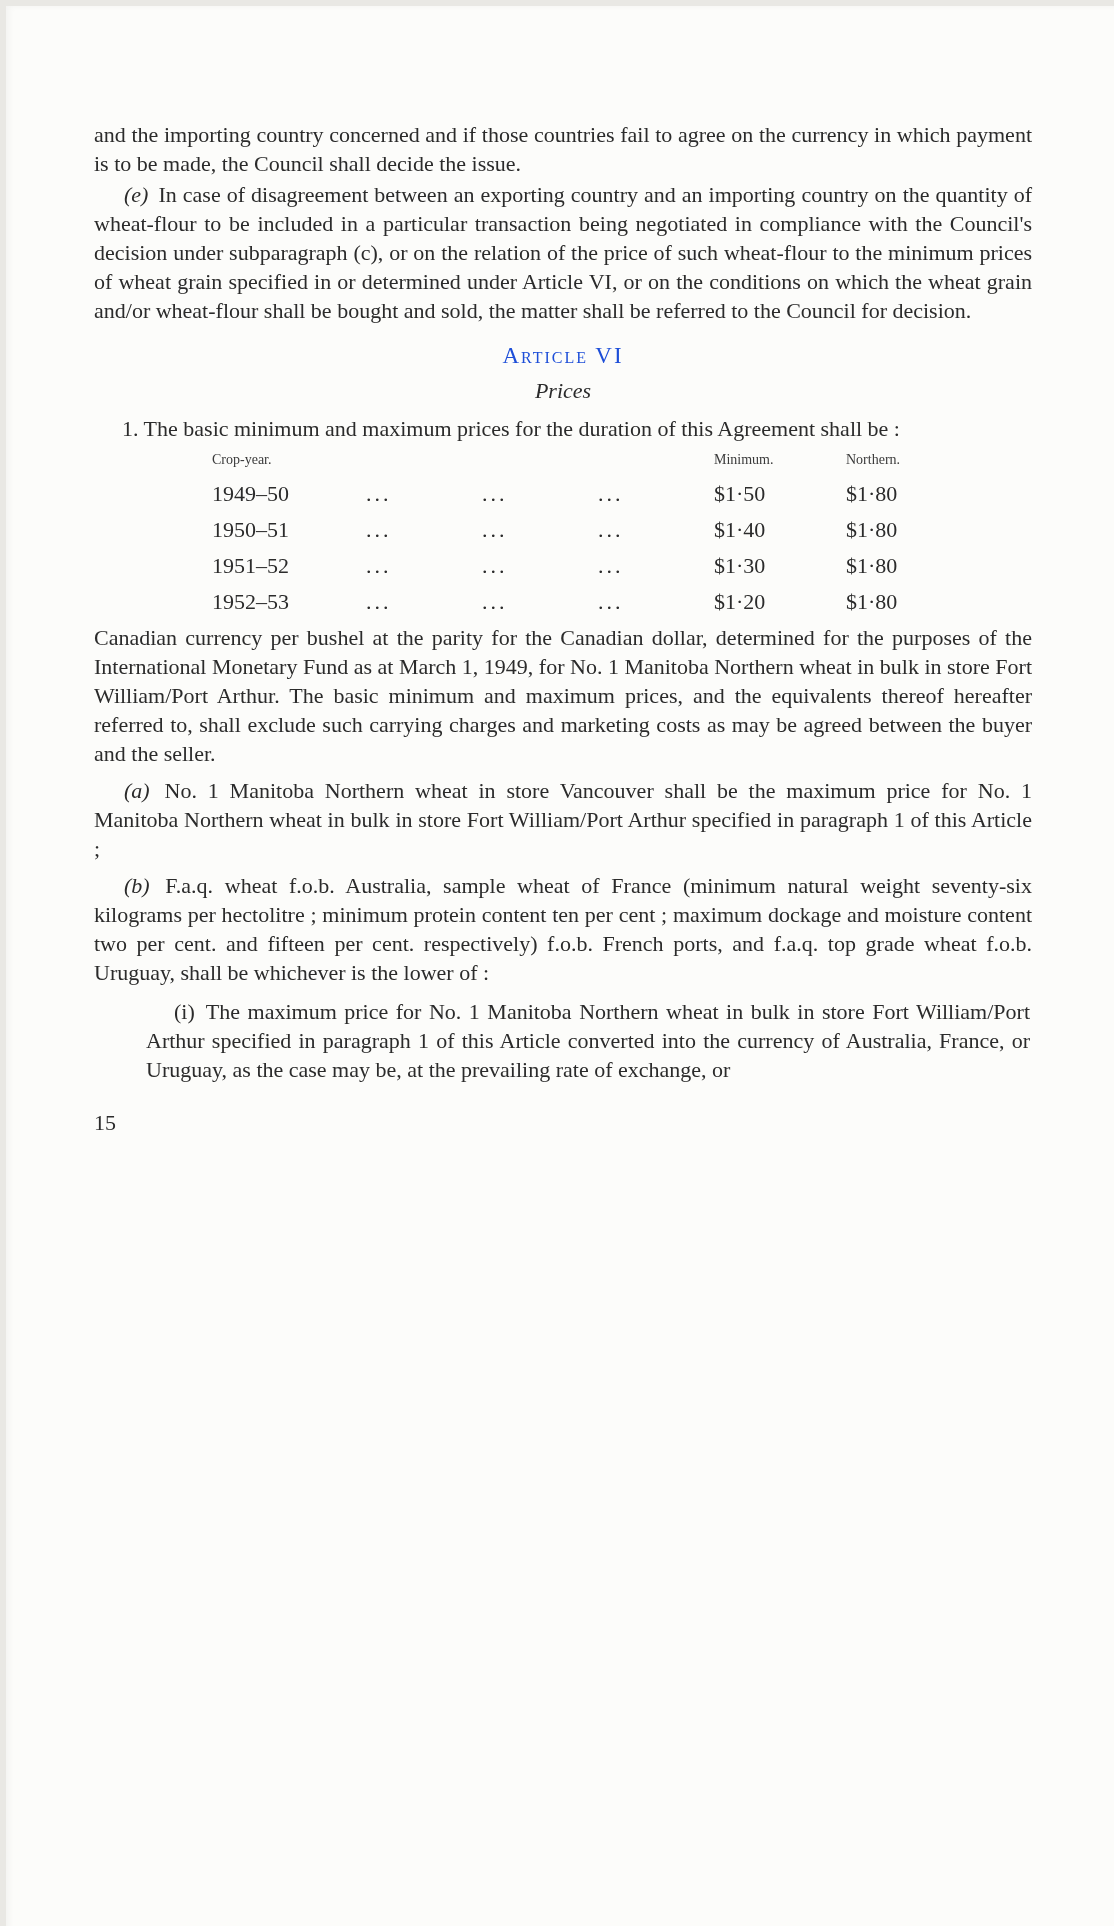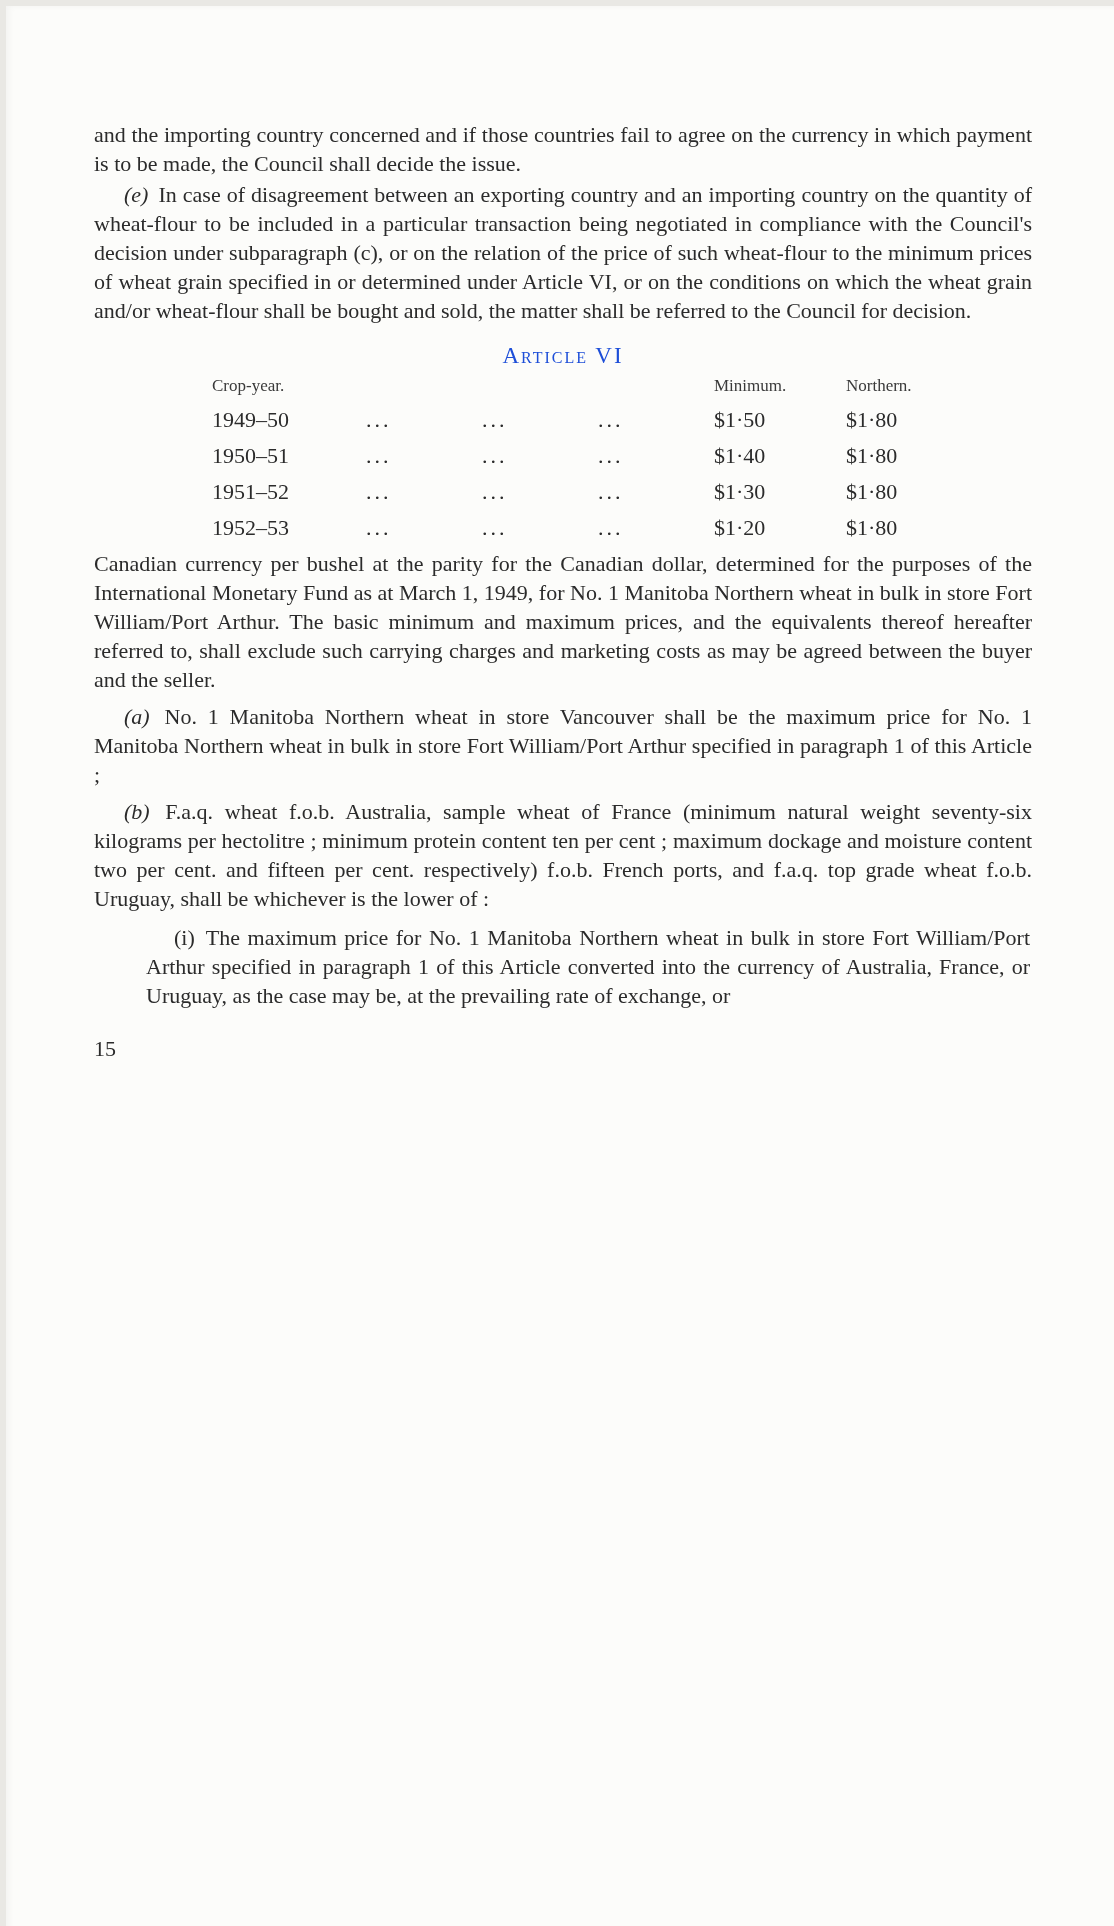--- a/index.html
+++ b/index.html
@@ -46,21 +46,21 @@
 
   .price-table {
     margin: 2px 0 4px 116px;
     font-size: 22px;
   }
   .t-row { display: flex; line-height: 30px; }
   .c-year { width: 150px; }
   .c-dots { width: 112px; letter-spacing: 3px; }
   .c-min  { width: 128px; }
   .c-max  { width: 120px; }
-  .t-header { font-size: 17px; line-height: 26px; color: #3a3a3a; }
+  .t-header { font-size: 14px; line-height: 26px; color: #3a3a3a; }
   .t-header .c-year { width: 150px; }
 
   .roman-block {
     margin-top: 10px;
     margin-left: 52px;
   }
   .roman-block p { text-indent: 26px; }
 
   .page-number {
     text-align: left;
@@ -73,21 +73,23 @@
 
 <div class="page">
   <div class="body-text">
 
     <p>and the importing country concerned and if those countries fail to agree on the currency in which payment is to be made, the Council shall decide the issue.</p>
 
     <p class="indent"><span class="it">(e)</span><span> In case of disagreement between an exporting country and an importing country on the quantity of wheat-flour to be included in a particular transaction being negotiated in compliance with the Council's decision under subparagraph (c), or on the relation of the price of such wheat-flour to the minimum prices of wheat grain specified in or determined under Article VI, or on the conditions on which the wheat grain and/or wheat-flour shall be bought and sold, the matter shall be referred to the Council for decision.</span></p>
 
     <div class="article-heading">Article VI</div>
 
+    <div class="article-sub">Prices</div>
 
+    <p class="indent para-1">1. The basic minimum and maximum prices for the duration of this Agreement shall be :</p>
 
     <div class="price-table">
       <div class="t-row t-header">
         <span class="c-year">Crop-year.</span>
         <span class="c-dots"></span>
         <span class="c-dots"></span>
         <span class="c-dots"></span>
         <span class="c-min">Minimum.</span>
         <span class="c-max">Northern.</span>
       </div>

